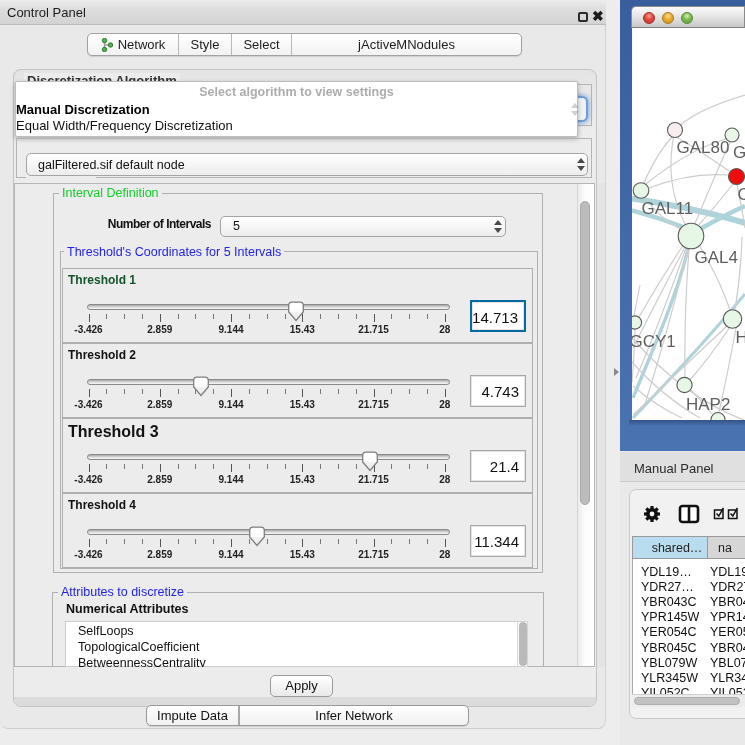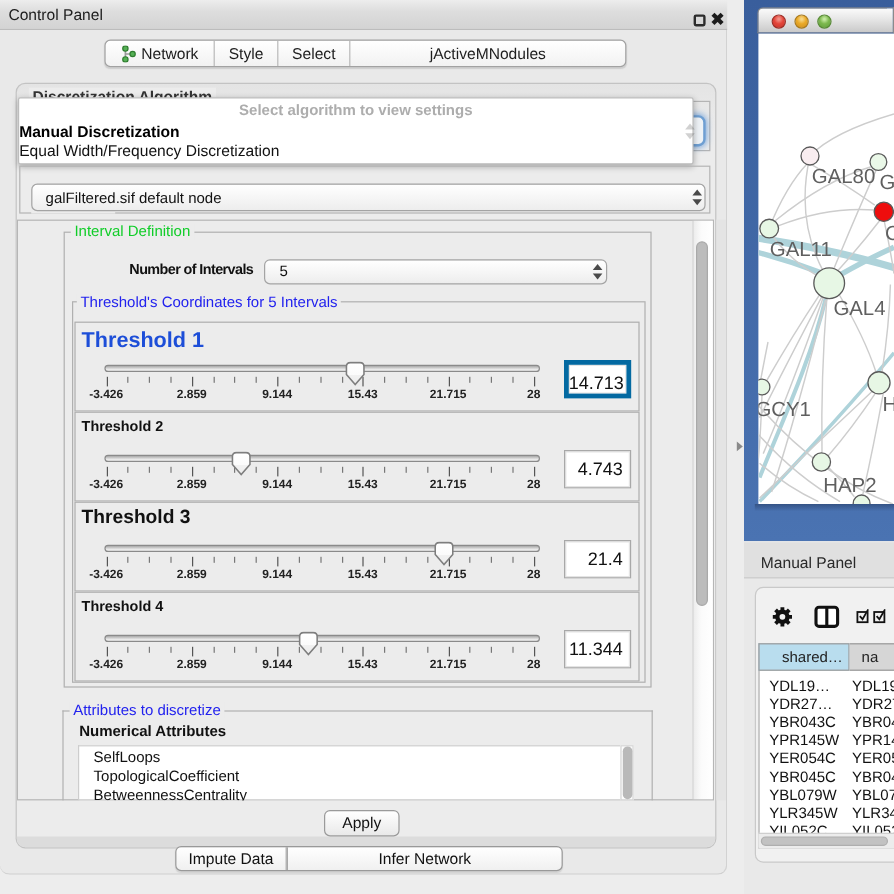--- a/index.html
+++ b/index.html
@@ -60,21 +60,21 @@
 <div class="abs" style="left:59px;top:186px;font-size:12.5px;color:#10cd28;background:#ececec;padding:0 3px;">Interval Definition</div>
 <div class="abs" style="left:66px;top:217px;width:145px;text-align:right;font-size:12px;letter-spacing:-0.5px;font-weight:bold;color:#111;">Number of Intervals</div>
 <div class="abs" style="left:220px;top:216px;width:286px;height:21px;background:linear-gradient(#ffffff,#ededed);border:1px solid #a4a4a4;border-radius:5px;"></div>
 <div class="abs" style="left:233px;top:219px;font-size:12.5px;color:#111;">5</div>
 <div class="abs" style="left:494px;top:220px;width:0;height:0;border-left:4px solid transparent;border-right:4px solid transparent;border-bottom:5px solid #4a4a4a;"></div>
 <div class="abs" style="left:494px;top:228px;width:0;height:0;border-left:4px solid transparent;border-right:4px solid transparent;border-top:5px solid #4a4a4a;"></div>
 <div class="abs" style="left:60px;top:251px;width:478px;height:318px;border:1px solid #b0b0b0;"></div>
 <div class="abs" style="left:64px;top:245px;font-size:12.5px;color:#2222ee;background:#ececec;padding:0 3px;">Threshold's Coordinates for 5 Intervals</div>
 
 <div class="abs" style="left:62px;top:268px;width:471px;height:75px;border:1px solid #aeaeae;background:#ececec;"></div>
-<div class="abs" style="left:68px;top:273px;font-size:18px;font-weight:bold;color:#1d4ed8;">Threshold 1</div>
+<div class="abs" style="left:68px;top:273px;font-size:12px;font-weight:bold;color:#14532d;">Threshold 1</div>
 <div class="abs" style="left:87px;top:304px;width:363px;height:6px;border:1px solid #8a8a8a;border-radius:3px;background:linear-gradient(#a8a8a8,#e9e9e9 70%,#f4f4f4);"></div>
 <div class="abs" style="left:88.5px;top:314px;width:1px;height:8px;background:#555;"></div>
 <div class="abs" style="left:106.3px;top:314px;width:1px;height:5px;background:#777;"></div>
 <div class="abs" style="left:124.1px;top:314px;width:1px;height:5px;background:#777;"></div>
 <div class="abs" style="left:141.9px;top:314px;width:1px;height:5px;background:#777;"></div>
 <div class="abs" style="left:159.8px;top:314px;width:1px;height:8px;background:#555;"></div>
 <div class="abs" style="left:177.6px;top:314px;width:1px;height:5px;background:#777;"></div>
 <div class="abs" style="left:195.4px;top:314px;width:1px;height:5px;background:#777;"></div>
 <div class="abs" style="left:213.2px;top:314px;width:1px;height:5px;background:#777;"></div>
 <div class="abs" style="left:231.0px;top:314px;width:1px;height:8px;background:#555;"></div>
@@ -100,21 +100,21 @@
     <defs>
       <linearGradient id="th1" x1="0" y1="0" x2="0" y2="1">
         <stop offset="0" stop-color="#ffffff"></stop>
         <stop offset="0.55" stop-color="#fbfbfb"></stop>
         <stop offset="0.56" stop-color="#f1f1f1"></stop>
         <stop offset="1" stop-color="#ececec"></stop>
       </linearGradient>
     </defs>
     <path d="M5,1.2 L13,1.2 Q16.3,1.2 16.3,4.5 L16.3,11 L9,19.5 L1.7,11 L1.7,4.5 Q1.7,1.2 5,1.2 Z" fill="url(#th1)" stroke="#7e7e7e" stroke-width="1.3"></path>
   </svg>
-<div class="abs" style="left:470px;top:300px;width:56px;height:32px;background:#fff;border:4px solid #0369a1;box-shadow:inset 0 0 0 1px #e4e4e4;font-size:15px;color:#111;text-align:right;line-height:31px;padding-right:6px;">14.713</div>
+<div class="abs" style="left:470px;top:300px;width:56px;height:32px;background:#fff;border:2px solid #0369a1;box-shadow:inset 0 0 0 1px #e4e4e4;font-size:15px;color:#111;text-align:right;line-height:31px;padding-right:6px;">14.713</div>
 <div class="abs" style="left:62px;top:343px;width:471px;height:75px;border:1px solid #aeaeae;background:#ececec;"></div>
 <div class="abs" style="left:68px;top:348px;font-size:12px;font-weight:bold;color:#111;">Threshold 2</div>
 <div class="abs" style="left:87px;top:379px;width:363px;height:6px;border:1px solid #8a8a8a;border-radius:3px;background:linear-gradient(#a8a8a8,#e9e9e9 70%,#f4f4f4);"></div>
 <div class="abs" style="left:88.5px;top:389px;width:1px;height:8px;background:#555;"></div>
 <div class="abs" style="left:106.3px;top:389px;width:1px;height:5px;background:#777;"></div>
 <div class="abs" style="left:124.1px;top:389px;width:1px;height:5px;background:#777;"></div>
 <div class="abs" style="left:141.9px;top:389px;width:1px;height:5px;background:#777;"></div>
 <div class="abs" style="left:159.8px;top:389px;width:1px;height:8px;background:#555;"></div>
 <div class="abs" style="left:177.6px;top:389px;width:1px;height:5px;background:#777;"></div>
 <div class="abs" style="left:195.4px;top:389px;width:1px;height:5px;background:#777;"></div>

